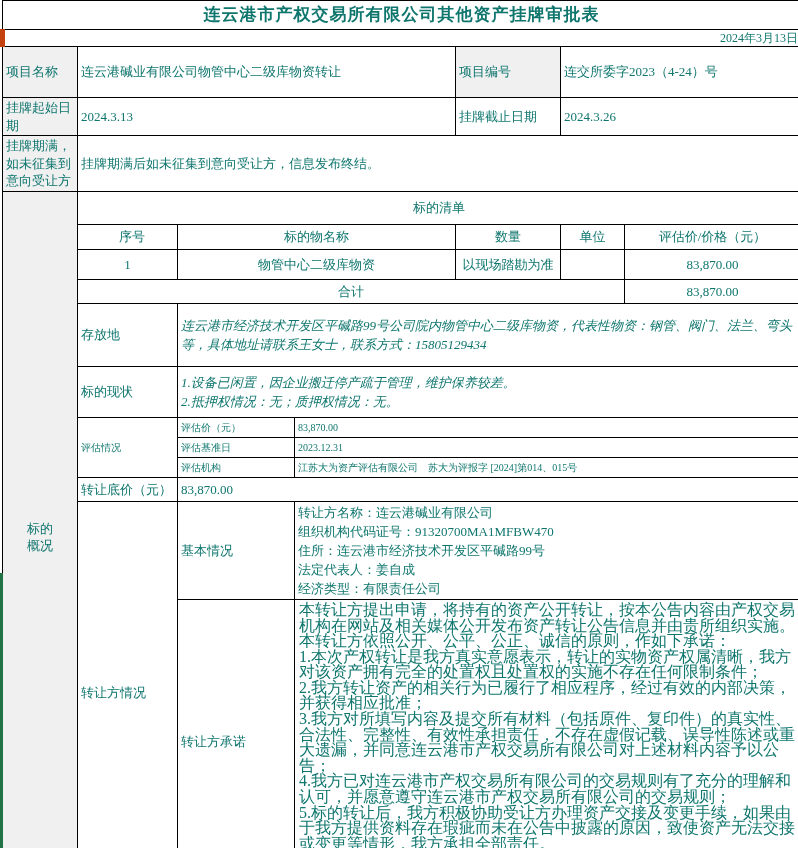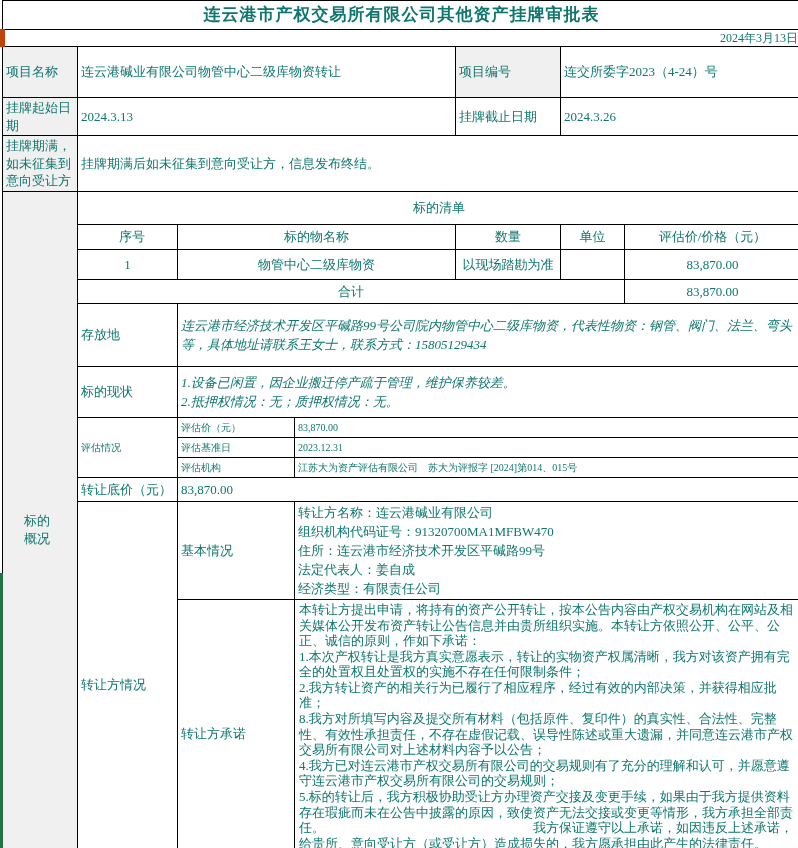--- a/index.html
+++ b/index.html
@@ -43,25 +43,25 @@
   .h-listhead{height:22px;padding-left:12px;}
   .h-listrow{height:27px;}
   .h-total{height:21px;}
   .h-location{height:60px;}
   .h-status{height:48px;}
   .h-val{height:17px;}
   .h-floor{height:21px;}
   .h-basic{height:94px;}
   .h-promise{height:266px;}
   .small-row td{font-size:10px;}
-  .wrap-narrow{width:32px;margin:0 auto;text-align:left;}
+  .wrap-narrow{width:32px;margin:0 auto;text-align:center;font-family:Liberation Mono, monospace;}
   .multiline{line-height:19px;font-style:italic;}
   .promise-cell{vertical-align:top;padding:2px 4px;}
   .promise-cell p{
-    margin:0;font-size:13px;line-height:15.6px;
+    margin:0;font-size:16px;line-height:15.6px;
     white-space:pre-wrap;word-break:break-all;
   }
   .basic-cell div{line-height:19px;}
   .green-strip{
     position:absolute;left:0;top:573px;width:3px;height:275px;
     background:#217346;z-index:3;
   }
 </style>
 </head>
 <body>
@@ -179,21 +179,21 @@
         <div>经济类型：有限责任公司</div>
       </td>
     </tr>
 
     <tr>
       <td class="h-promise">转让方承诺</td>
       <td colspan="4" class="promise-cell">
         <p>本转让方提出申请，将持有的资产公开转让，按本公告内容由产权交易机构在网站及相关媒体公开发布资产转让公告信息并由贵所组织实施。本转让方依照公开、公平、公正、诚信的原则，作如下承诺：</p>
         <p>1.本次产权转让是我方真实意愿表示，转让的实物资产权属清晰，我方对该资产拥有完全的处置权且处置权的实施不存在任何限制条件；</p>
         <p>2.我方转让资产的相关行为已履行了相应程序，经过有效的内部决策，并获得相应批准；</p>
-        <p>8.我方对所填写内容及提交所有材料（包括原件、复印件）的真实性、合法性、完整性、有效性承担责任，不存在虚假记载、误导性陈述或重大遗漏，并同意连云港市产权交易所有限公司对上述材料内容予以公告；</p>
+        <p>3.我方对所填写内容及提交所有材料（包括原件、复印件）的真实性、合法性、完整性、有效性承担责任，不存在虚假记载、误导性陈述或重大遗漏，并同意连云港市产权交易所有限公司对上述材料内容予以公告；</p>
         <p>4.我方已对连云港市产权交易所有限公司的交易规则有了充分的理解和认可，并愿意遵守连云港市产权交易所有限公司的交易规则；</p>
         <p>5.标的转让后，我方积极协助受让方办理资产交接及变更手续，如果由于我方提供资料存在瑕疵而未在公告中披露的原因，致使资产无法交接或变更等情形，我方承担全部责任。　　　　　　　　　　　　　　　　我方保证遵守以上承诺，如因违反上述承诺，给贵所、意向受让方（或受让方）造成损失的，我方愿承担由此产生的法律责任。</p>
       </td>
     </tr>
 
   </tbody>
     </table>
 </div>
 
 </body></html>

